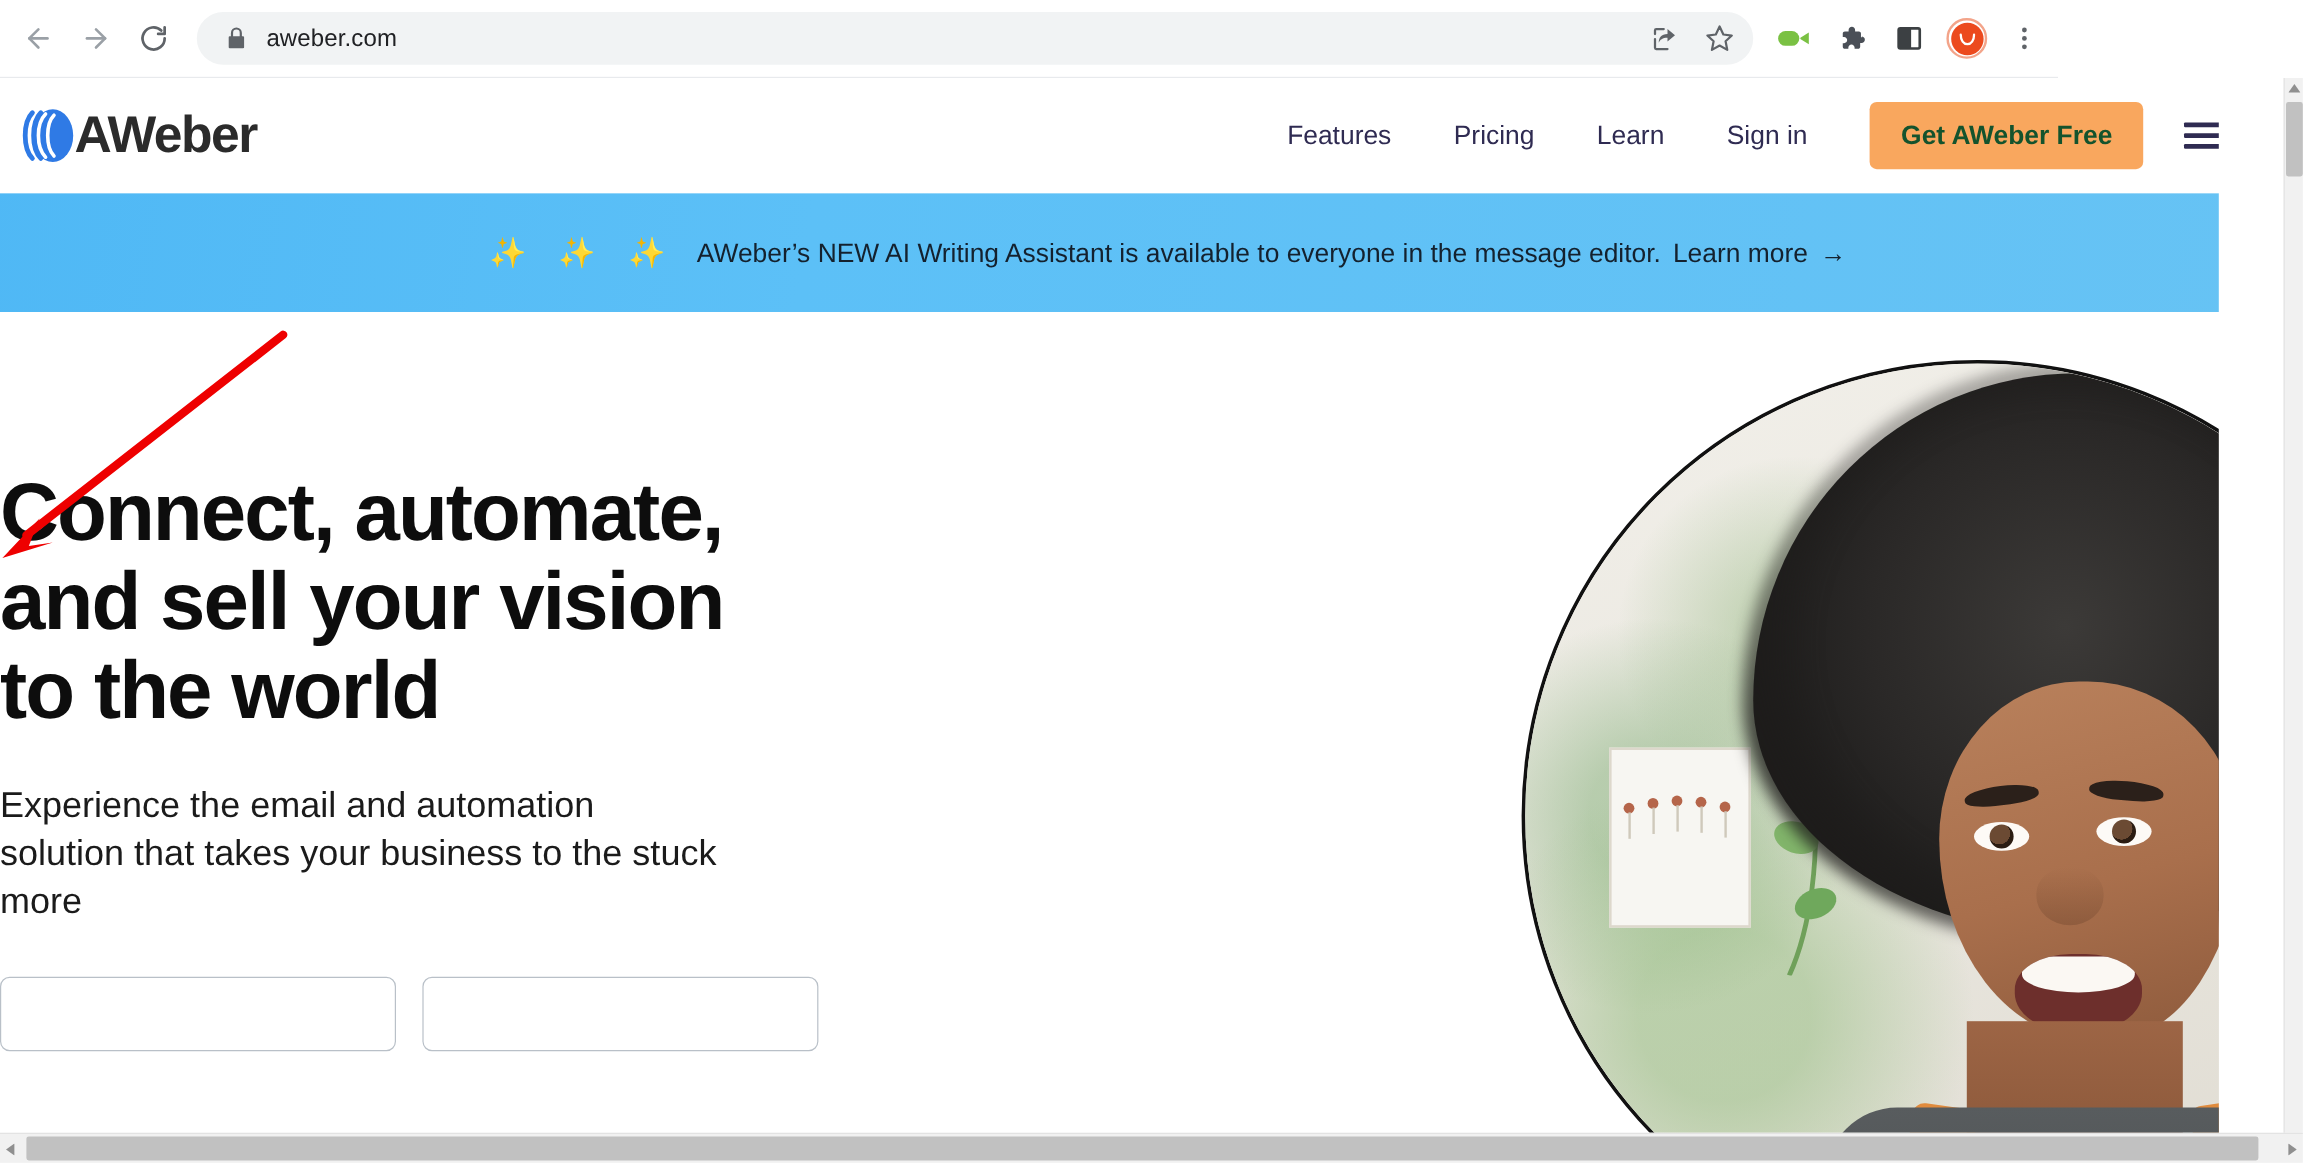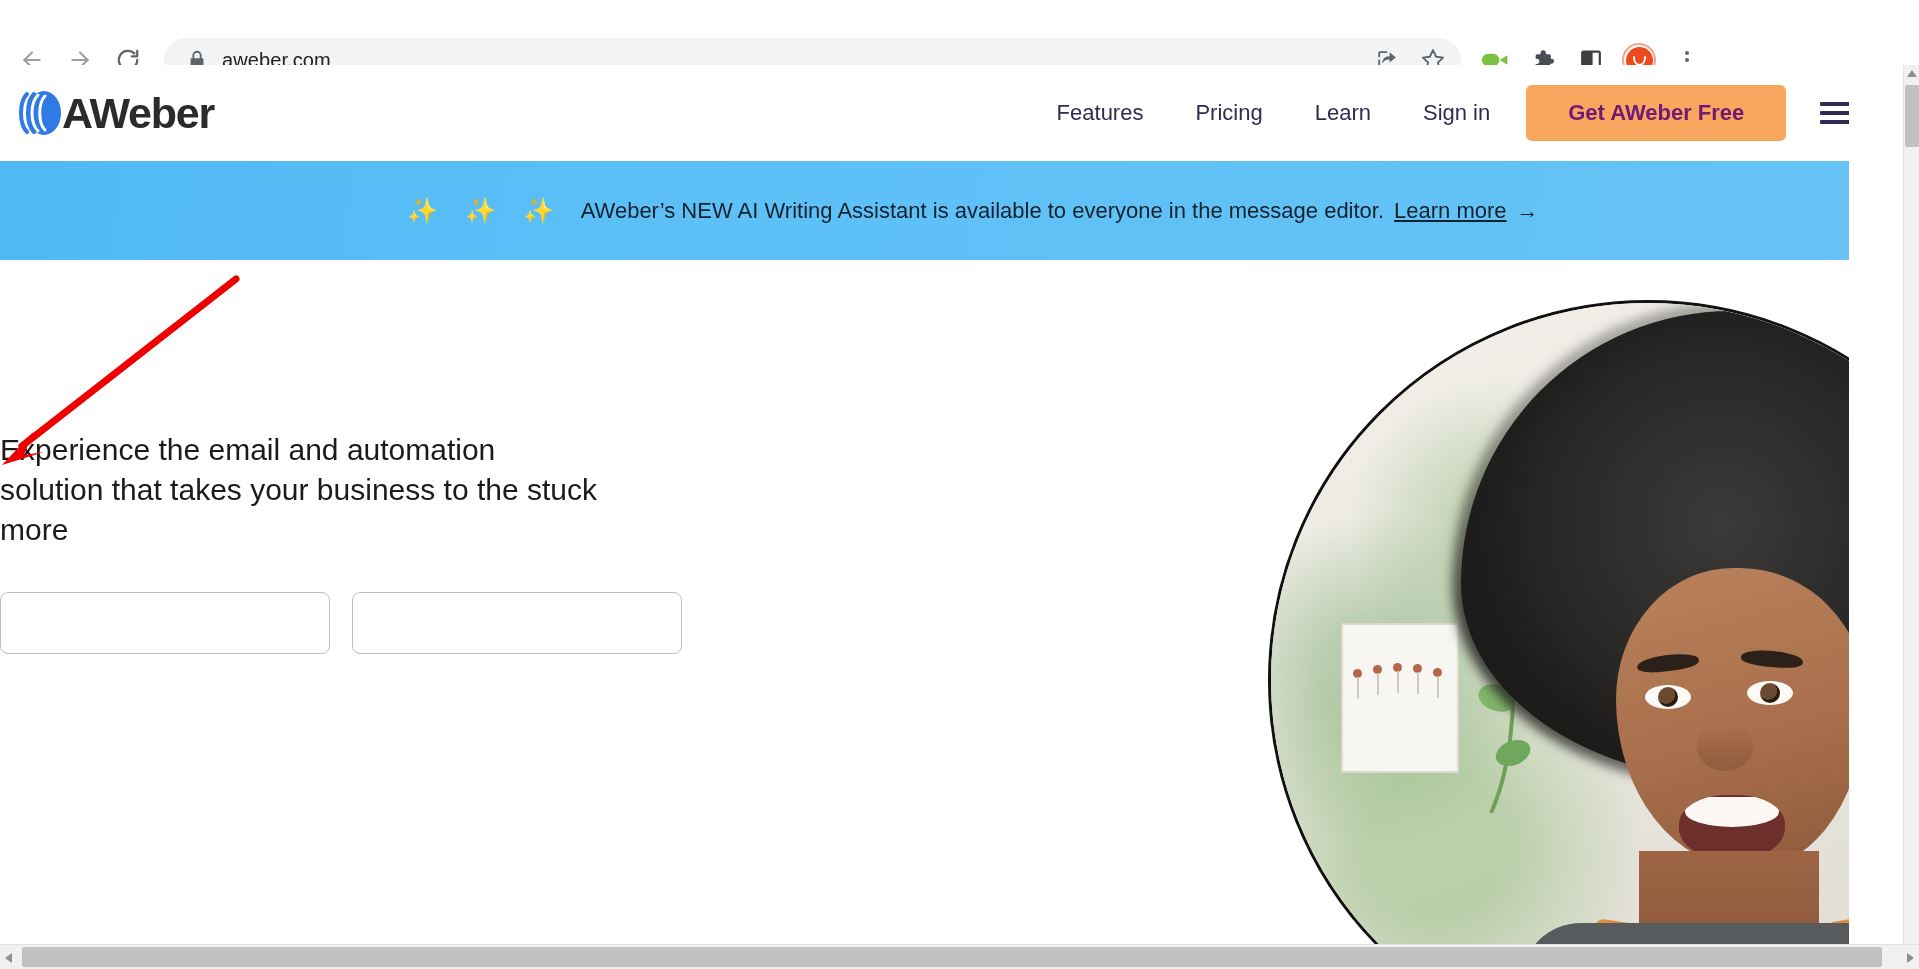--- a/index.html
+++ b/index.html
@@ -10,21 +10,20 @@
     font-family: "Liberation Sans", sans-serif;
   }
 
   
   .browser-chrome {
     position: absolute; top: 0; left: 0;
     width: 1715px; height: 65px;
     background: #ffffff;
     display: flex; align-items: center;
     border-bottom: 1px solid #e8eaed;
-    margin-top: 28px;
   }
   .nav-btns { display: flex; align-items: center; padding-left: 8px; }
   .nav-btn {
     width: 48px; height: 48px;
     display: flex; align-items: center; justify-content: center;
     border-radius: 50%;
     color: #9aa0a6;
   }
   .nav-btn svg { display: block; }
   .nav-btn.enabled { color: #5f6368; }
@@ -110,25 +109,25 @@
   }
   .nav-link {
     font-size: 22px; color: #2f2b52; font-weight: 500;
     padding: 0 26px;
     white-space: nowrap;
     font-family: "Liberation Sans", sans-serif;
     text-align: right;
   }
   .cta-btn {
     background: #f9a75e;
-    color: #701a75;
+    color: #14532d;
     font-size: 22px; font-weight: bold;
-    padding: 15px 42px;
+    padding: 15px 26px;
     border-radius: 6px;
-    margin-left: 10px;
+    margin-left: 26px;
     white-space: nowrap;
   }
   .menu-toggle {
     display: flex; align-items: center; gap: 11px;
     margin-left: 34px;
     color: #2f2b52;
   }
   .hamburger { display: flex; flex-direction: column; gap: 5px; width: 30px; }
   .hamburger i { display: block; height: 4px; background: #2f2b52; border-radius: 1px; }
   .menu-label { font-size: 24px; font-weight: bold; color: #2f2b52; }
@@ -142,21 +141,21 @@
   }
   .banner-inner {
     display: flex; align-items: center;
     font-size: 22px; color: #14212e;
     white-space: nowrap;
     font-family: "Liberation Sans", sans-serif;
   }
   .sparkles { font-size: 25px; letter-spacing: 10px; margin-right: 16px; }
   .banner-bold { font-weight: bold; margin-right: 8px; }
   .banner-link {
-    text-decoration: underline; color: #14212e;
+    color: #14212e;
     margin-left: 10px;
   }
   .banner-arrow { margin-left: 10px; font-size: 22px; }
 
   
   .hero {
     position: relative;
     height: 700px;
     background: #ffffff;
     overflow: hidden;
@@ -499,20 +498,25 @@
         <span class="sparkles">✨ ✨ ✨</span>
         <span class="banner-body">AWeber’s NEW AI Writing Assistant is available to everyone in the message editor.</span>
         <a class="banner-link">Learn more</a>
         <span class="banner-arrow">→</span>
       </div>
     </div>
 
     <div class="hero">
 
       <div class="hero-left">
+        <h1 class="hero-title">
+          <span>Connect, automate,</span><br>
+          <span>and sell your vision</span><br>
+          <span>to the world</span>
+        </h1>
         <p class="hero-sub">
           <span>Experience the email and automation</span><br>
           <span>solution that takes your business to the stuck</span><br>
           <span>more</span>
         </p>
         <div class="hero-actions">
           <div class="field-box"></div>
           <div class="field-box"></div>
         </div>
       </div>

